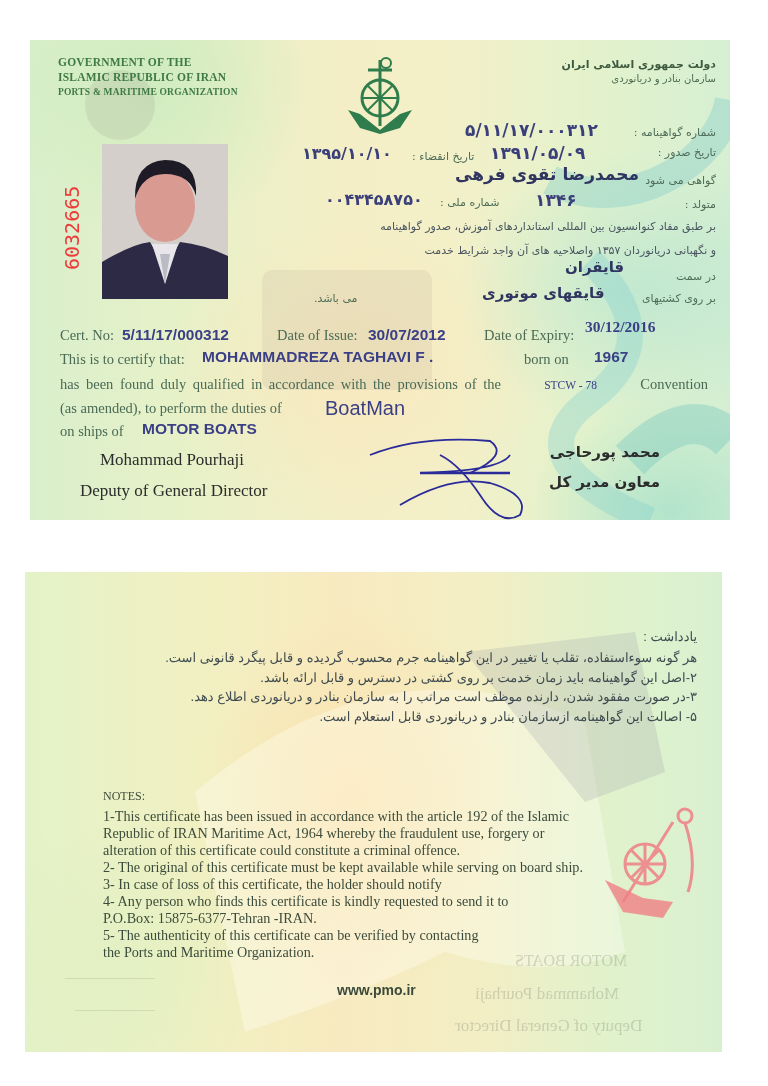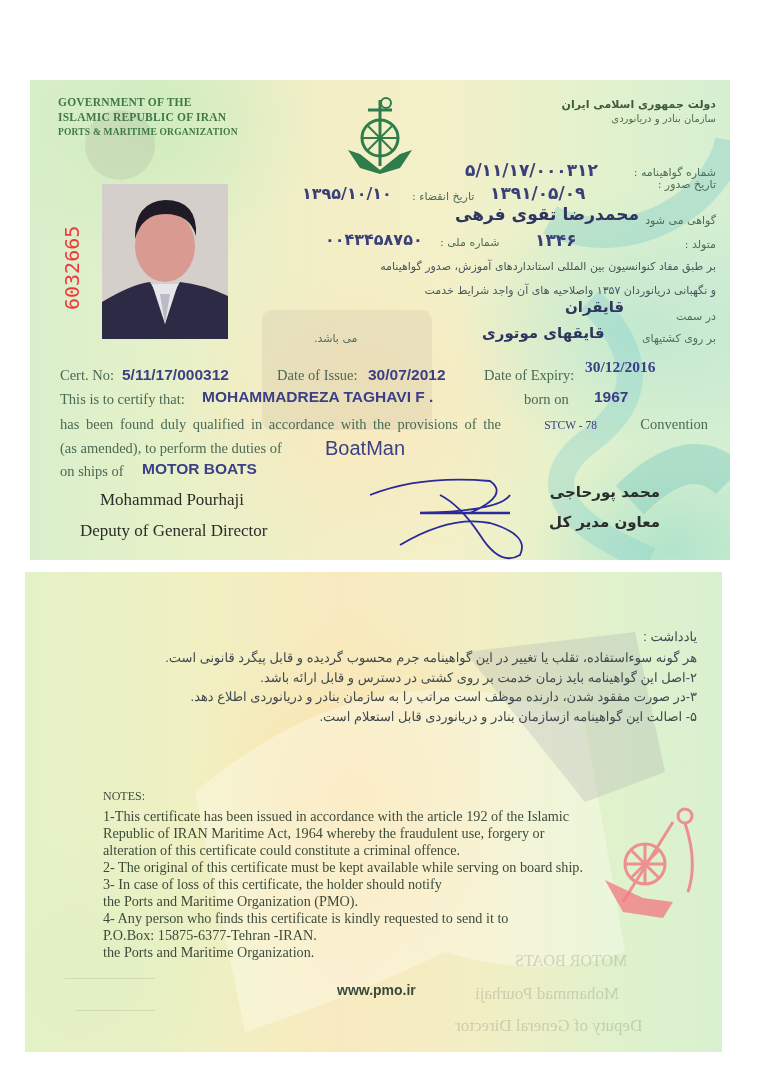--- a/index.html
+++ b/index.html
@@ -11,21 +11,20 @@
     position:absolute; overflow:hidden;
   }
   #card-front {
     left:30px; top:40px; width:700px; height:480px;
     background:
       radial-gradient(ellipse 260px 200px at 610px 250px, rgba(170,225,210,0.55), rgba(170,225,210,0) 70%),
       radial-gradient(ellipse 200px 160px at 640px 470px, rgba(150,220,200,0.6), rgba(150,220,200,0) 70%),
       radial-gradient(ellipse 200px 200px at 120px 40px, rgba(205,235,190,0.9), rgba(205,235,190,0) 80%),
       radial-gradient(ellipse 260px 200px at 330px 330px, rgba(248,232,190,0.9), rgba(248,232,190,0) 75%),
       linear-gradient(90deg, #d9efcc 0%, #e6f1c8 20%, #f4eec6 45%, #f3f0c8 60%, #e3f2cc 80%, #d6efd2 100%);
-    margin-top: 40px;
   }
   #card-back {
     left:25px; top:572px; width:697px; height:480px;
     background:
       radial-gradient(ellipse 220px 260px at 330px 230px, rgba(250,226,170,0.85), rgba(250,226,170,0) 75%),
       radial-gradient(ellipse 220px 200px at 80px 400px, rgba(225,240,195,0.9), rgba(225,240,195,0) 75%),
       linear-gradient(90deg, #e4f2c8 0%, #f1f0c2 25%, #f8eac0 45%, #f3eec4 65%, #dff2cc 85%, #d9f0d0 100%);
   }
   .abs { position:absolute; white-space:nowrap; }
   .hdr-en { color:#3f7a46; font-weight:bold; font-family:"Liberation Serif", serif; letter-spacing:0.2px; }
@@ -100,21 +99,21 @@
       <ellipse cx="63" cy="62" rx="30" ry="36" fill="#d99a92"></ellipse>
       <path d="M33 55 Q 32 18 63 16 Q 96 16 94 52 Q 88 30 63 30 Q 40 30 33 55 Z" fill="#1e1b26"></path>
     </svg>
   </div>
 
   <div class="holo"></div>
 
   <div class="abs fa fa-label" style="right:14px;top:86px;">شماره گواهینامه :</div>
   <div class="abs fa-val" style="left:435px;top:80px;font-size:17px;direction:ltr;">۵/۱۱/۱۷/۰۰۰۳۱۲</div>
 
-  <div class="abs fa fa-label" style="right:14px;top:98px;">تاریخ صدور :</div>
+  <div class="abs fa fa-label" style="right:14px;top:106px;">تاریخ صدور :</div>
   <div class="abs fa-val" style="left:460px;top:103px;font-size:17px;">۱۳۹۱/۰۵/۰۹</div>
   <div class="abs fa fa-label" style="left:382px;top:110px;">تاریخ انقضاء :</div>
   <div class="abs fa-val" style="left:272px;top:104px;font-size:16px;">۱۳۹۵/۱۰/۱۰</div>
 
   <div class="abs fa fa-label" style="right:14px;top:134px;">گواهی می شود</div>
   <div class="abs fa fa-val" style="left:425px;top:124px;font-size:17px;color:#2f3560;">محمدرضا تقوی فرهی</div>
 
   <div class="abs fa fa-label" style="right:14px;top:158px;">متولد :</div>
   <div class="abs fa-val" style="left:505px;top:150px;font-size:17px;">۱۳۴۶</div>
   <div class="abs fa fa-label" style="left:410px;top:156px;">شماره ملی :</div>
@@ -185,23 +184,23 @@
     <div class="back-notes-fa">۵- اصالت این گواهینامه ازسازمان بنادر و دریانوردی قابل استعلام است.</div>
   </div>
 
   <div class="abs back-notes-en" style="left:78px;top:216px;font-size:12px;">NOTES:</div>
   <div class="abs" style="left:78px;top:236px;">
     <div class="back-notes-en">1-This certificate has been issued in accordance with the article 192 of the Islamic</div>
     <div class="back-notes-en">Republic of IRAN Maritime Act, 1964 whereby the fraudulent use, forgery or</div>
     <div class="back-notes-en">alteration of this certificate could constitute a criminal offence.</div>
     <div class="back-notes-en">2- The original of this certificate must be kept available while serving on board ship.</div>
     <div class="back-notes-en">3- In case of loss of this certificate, the holder should notify</div>
-    <div class="back-notes-en">the Ports and Maritime Organization (PMO).</div>
     <div class="back-notes-en">4- Any person who finds this certificate is kindly requested to send it to</div>
     <div class="back-notes-en">P.O.Box: 15875-6377-Tehran -IRAN.</div>
+    <div class="back-notes-en">5- The authenticity of this certificate can be verified by contacting</div>
     <div class="back-notes-en">the Ports and Maritime Organization.</div>
   </div>
 
   <div class="abs" style="left:312px;top:410px;font-family:'Liberation Sans',sans-serif;font-weight:bold;font-size:14px;color:#3a4a3a;">www.pmo.ir</div>
 
   <svg class="abs" style="left:578px;top:230px;" width="110" height="120" viewBox="0 0 110 120">
     <g stroke="#f07f86" fill="none" stroke-width="3" opacity="0.85">
       <circle cx="82" cy="14" r="7"></circle>
       <path d="M82 21 Q 95 60 85 90"></path>
       <path d="M70 20 L 20 100"></path>

